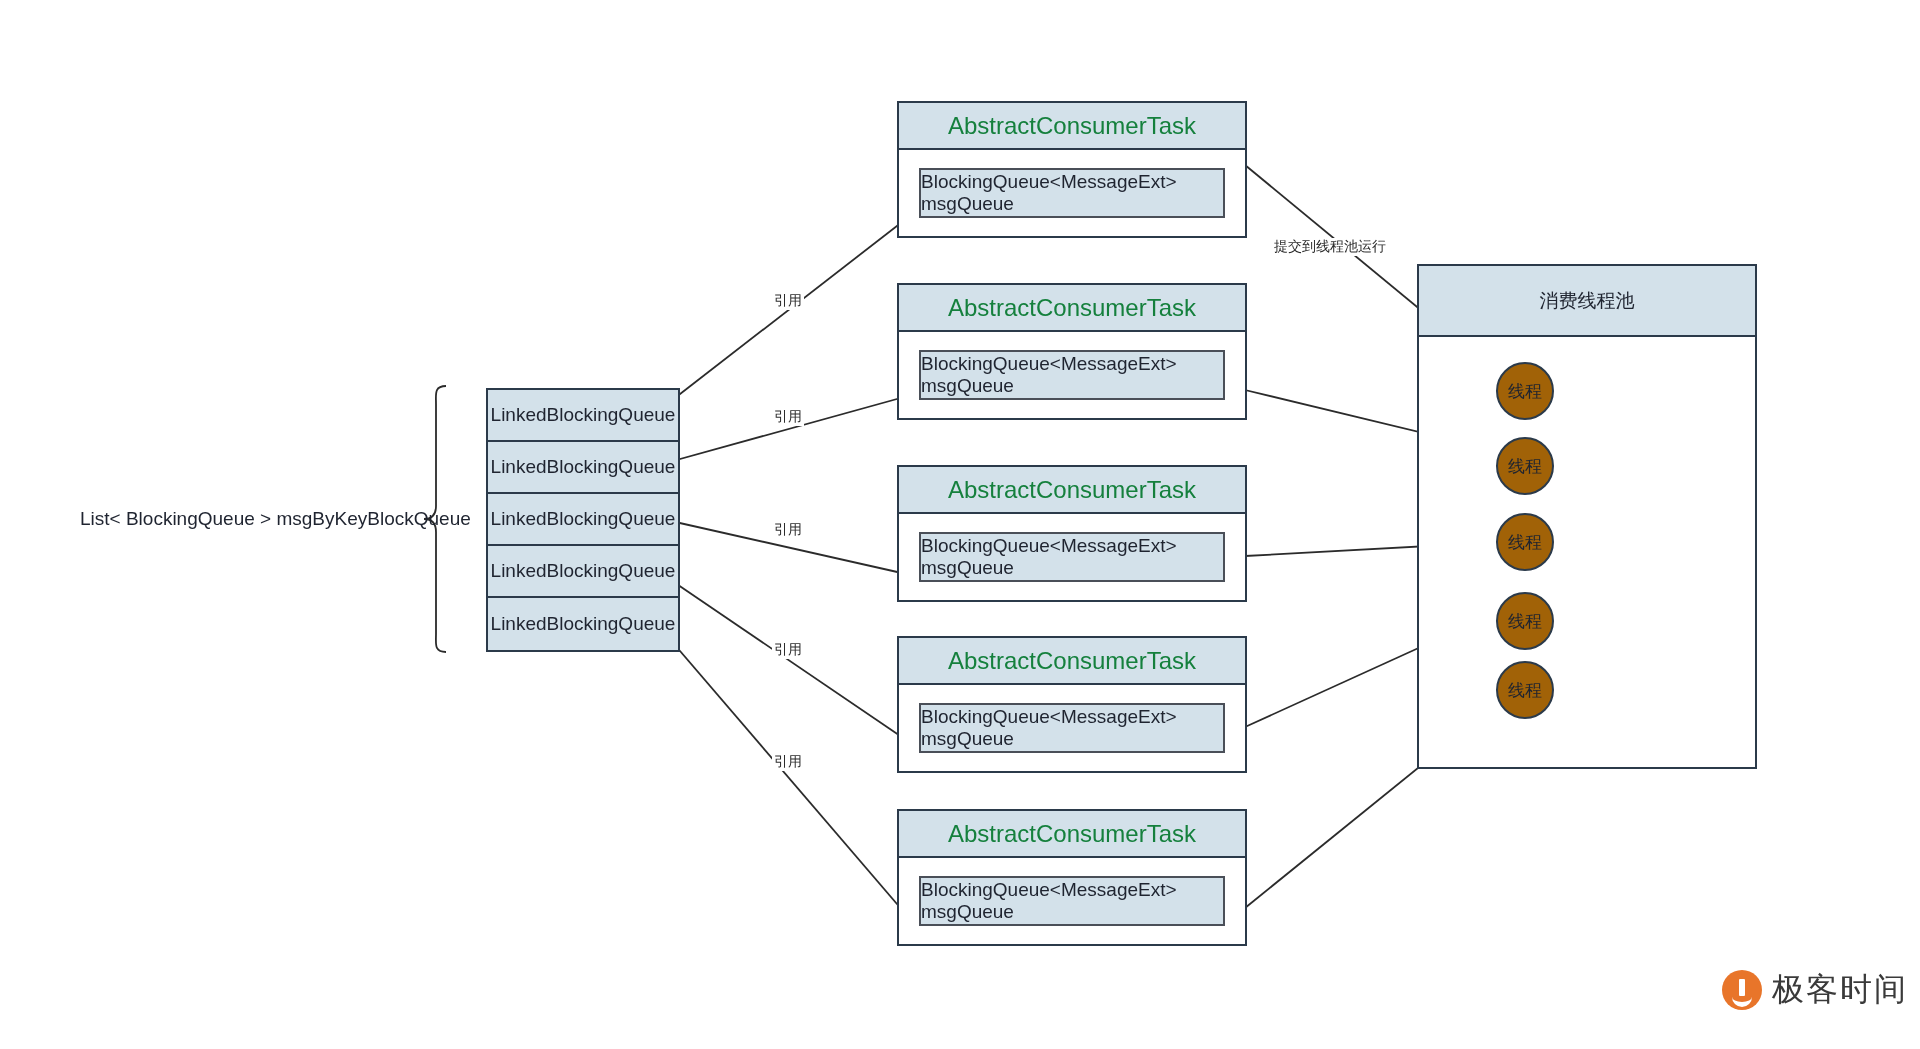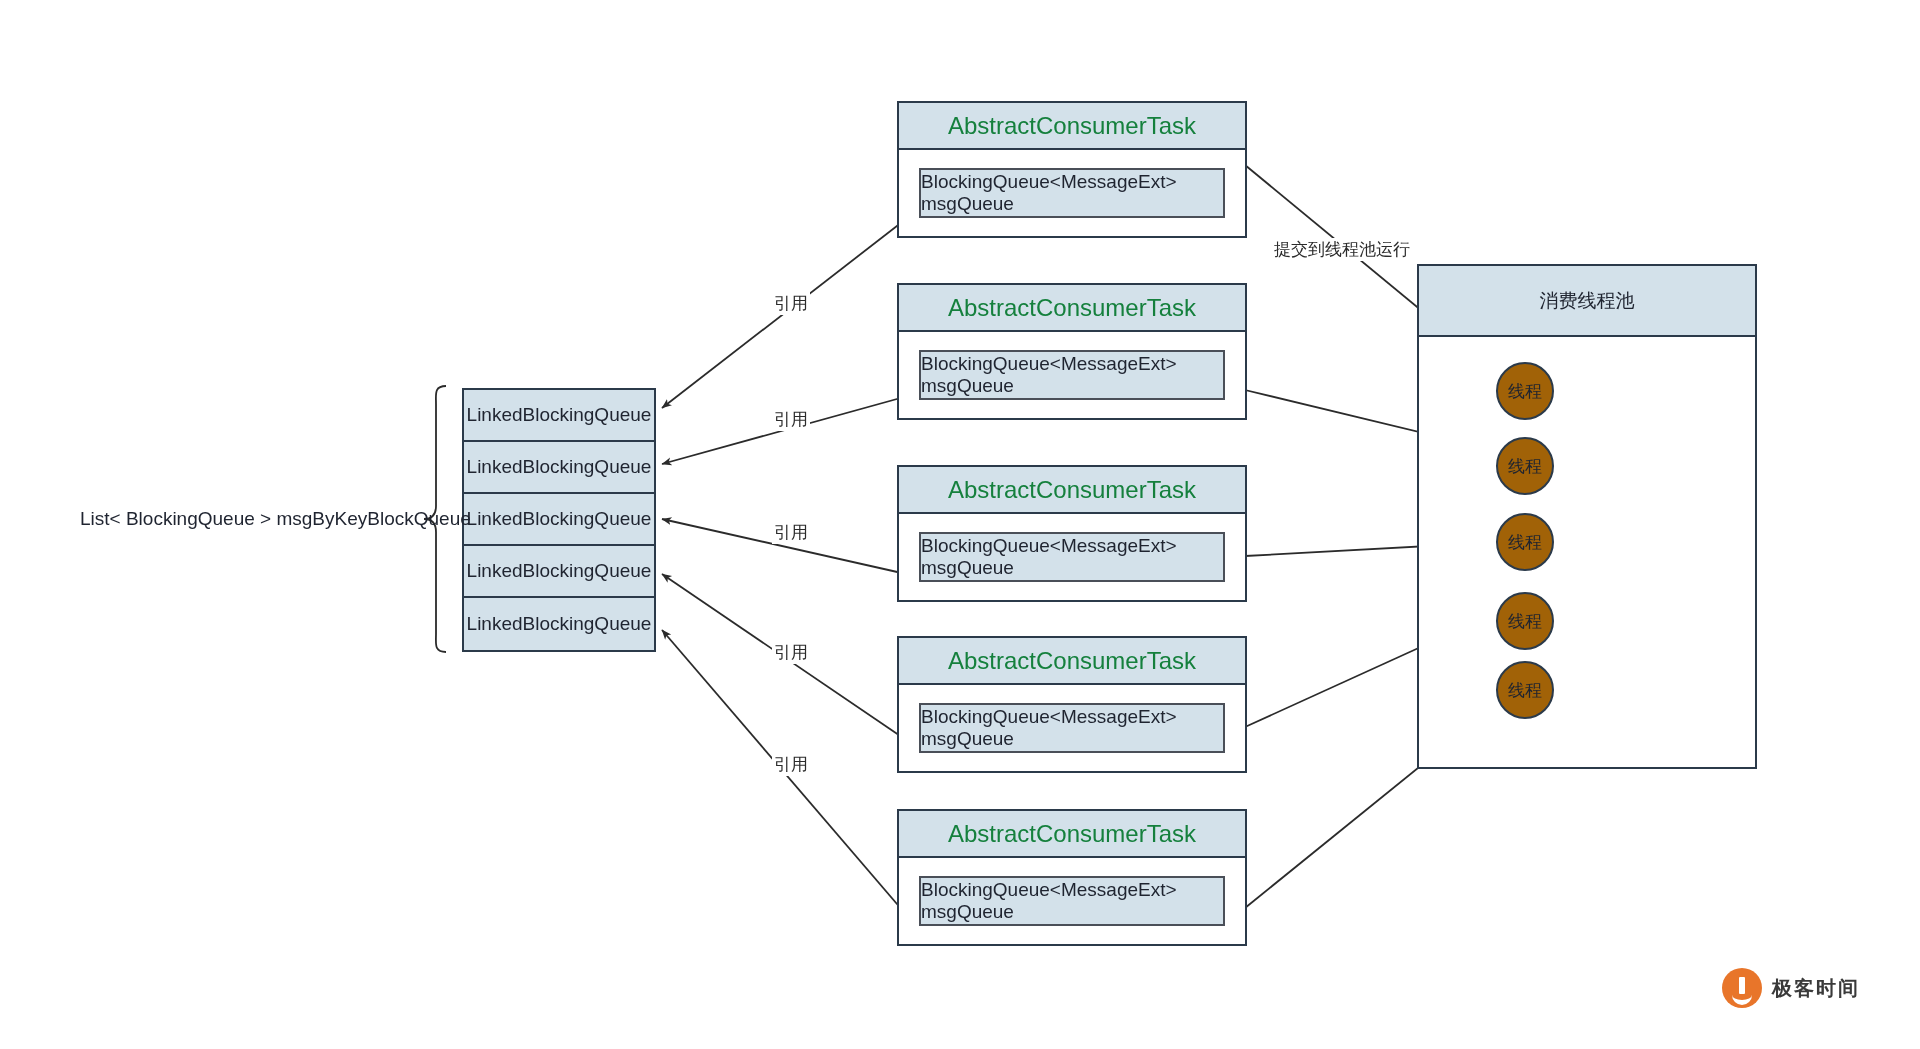--- a/index.html
+++ b/index.html
@@ -62,20 +62,21 @@
     font-size: 19px;
     box-sizing: border-box;
   }
 
   
   .lbq-stack {
     position: absolute;
     border: 2px solid #2b3a4a;
     background: #d3e1ea;
     box-sizing: border-box;
+    margin-left: 24px;
   }
   .lbq-row {
     height: 52px;
     border-bottom: 2px solid #2b3a4a;
     display: flex;
     align-items: center;
     justify-content: center;
     font-size: 19px;
     box-sizing: border-box;
   }
@@ -112,21 +113,21 @@
     display: flex;
     align-items: center;
     justify-content: center;
     font-size: 17px;
     box-sizing: border-box;
   }
 
   
   .edge-label {
     position: absolute;
-    font-size: 17px;
+    font-size: 14px;
     color: #2b2b2b;
     white-space: nowrap;
     background: #ffffff;
     padding: 0 2px;
   }
   .list-label {
     position: absolute;
     font-size: 19px;
     color: #1f2430;
     white-space: nowrap;
@@ -160,22 +161,22 @@
     content: "";
     position: absolute;
     left: 10px;
     top: 21px;
     width: 20px;
     height: 11px;
     border-bottom: 5px solid #ffffff;
     border-radius: 0 0 12px 12px;
   }
   .logo-text {
-    font-size: 20px;
-    font-weight: bold;
+    font-size: 32px;
+    font-weight: normal;
     color: #3a3a3a;
     letter-spacing: 2px;
   }
 </style>
 </head>
 <body>
 
 <svg id="canvas" viewBox="0 0 1920 1049" xmlns="http://www.w3.org/2000/svg">
   <defs>
     <marker id="arw" markerWidth="11" markerHeight="11" refX="9.5" refY="4" orient="auto" markerUnits="userSpaceOnUse">

